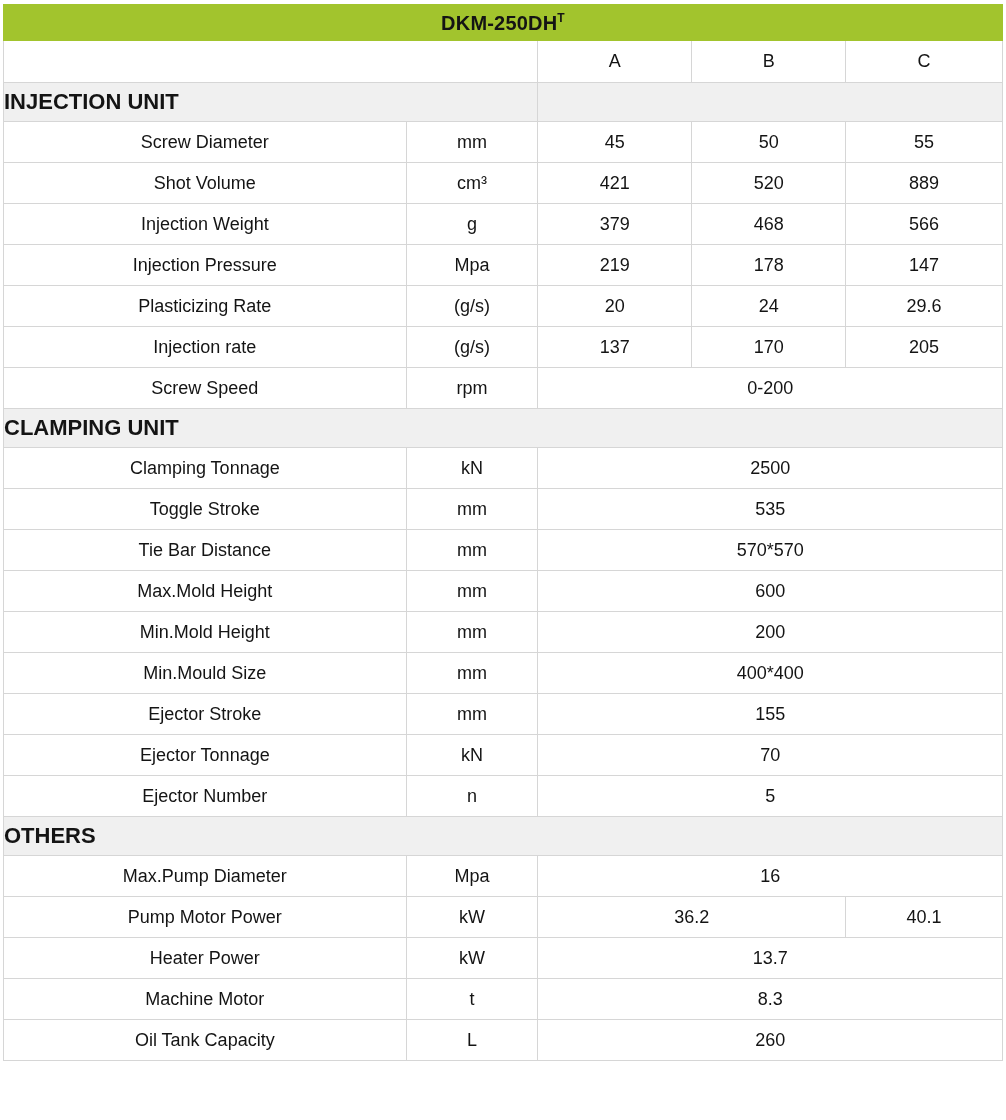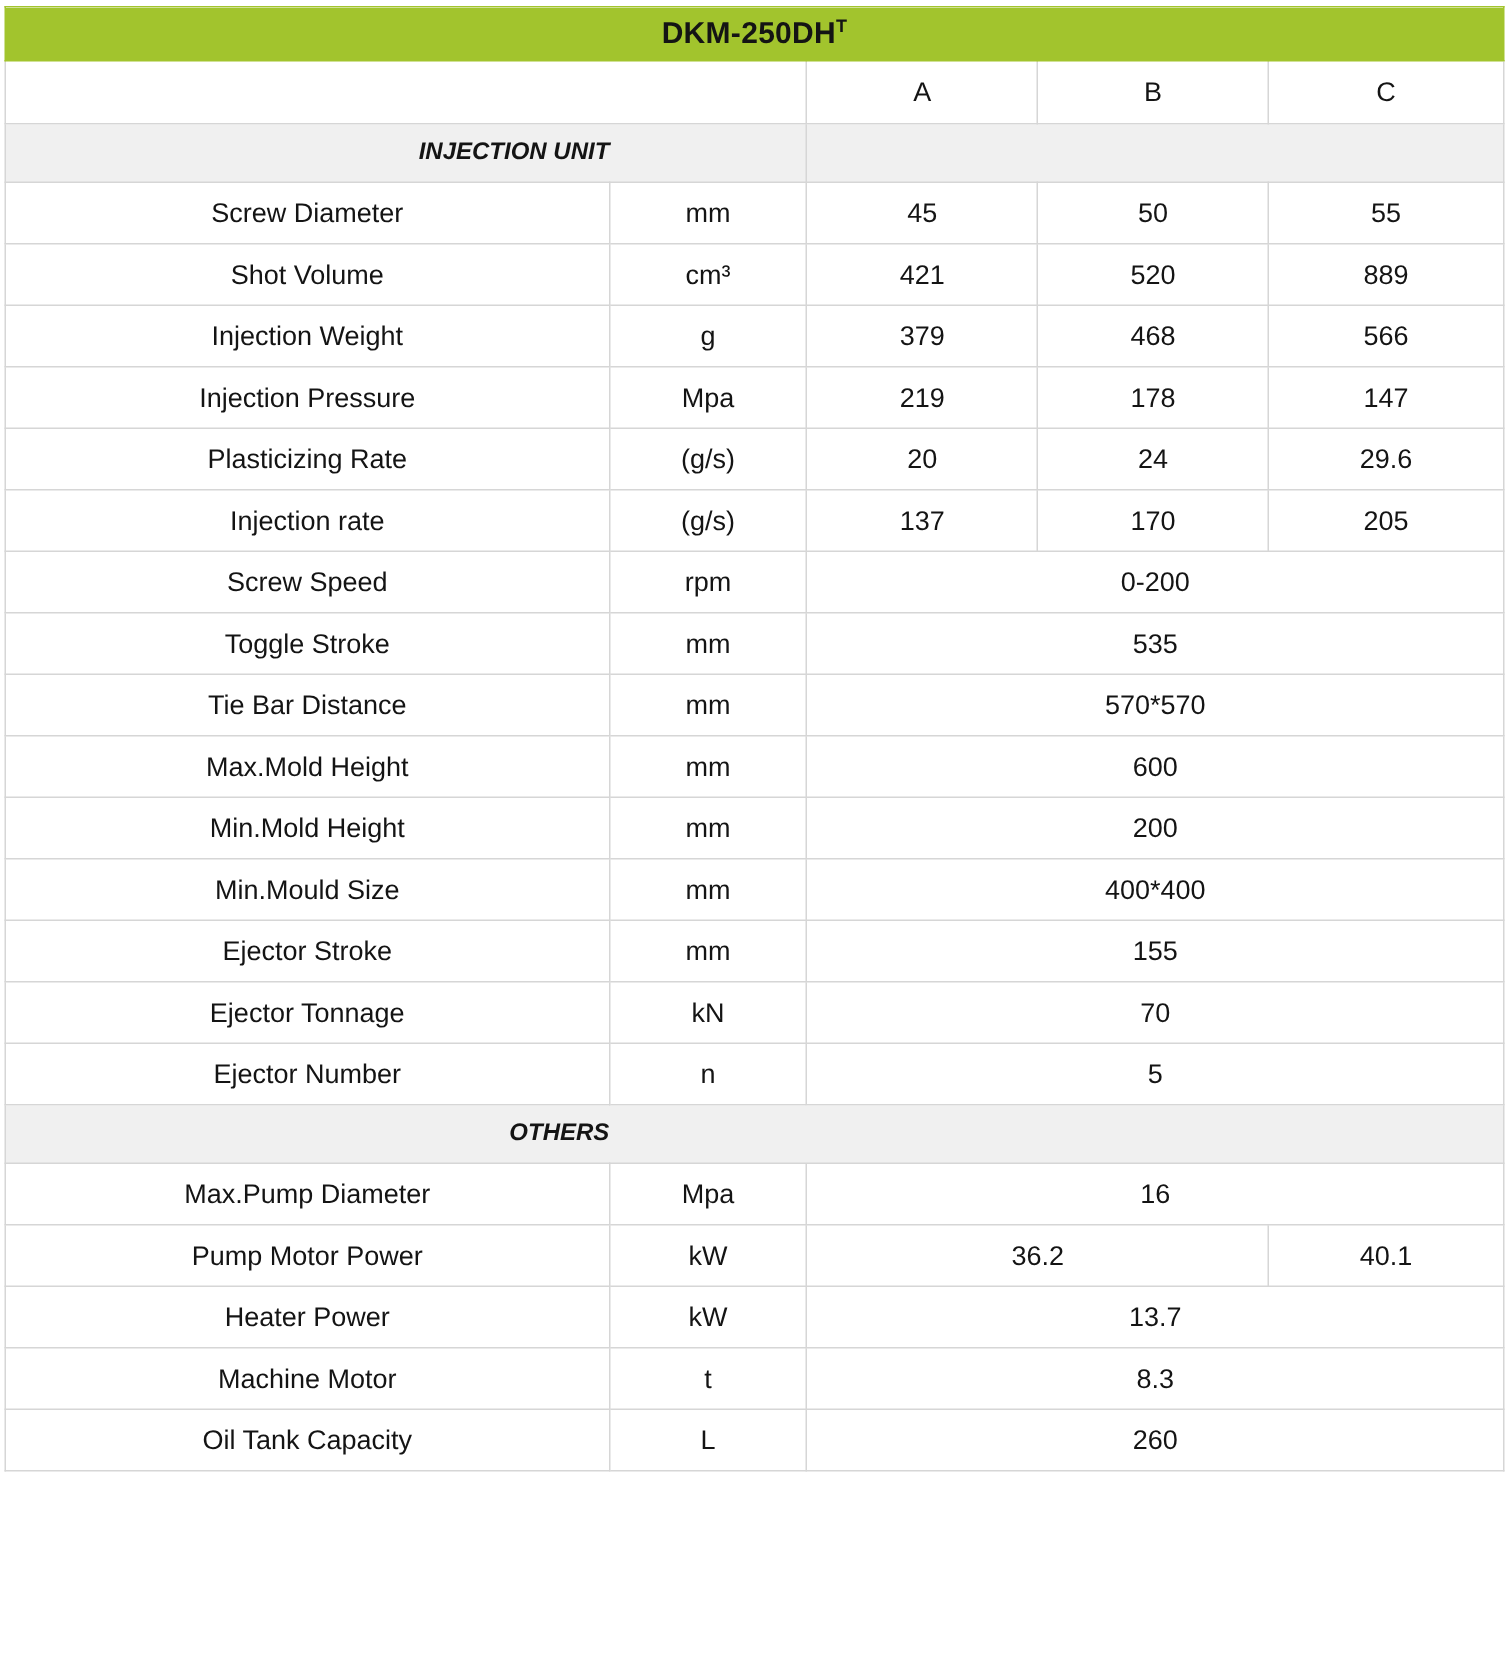--- a/index.html
+++ b/index.html
@@ -46,24 +46,23 @@
   tr.section-row td{
     background:var(--section-bg);
     height:38px;
     border-left-color:var(--border);
     border-right-color:var(--border);
   }
   tr.section-row.seamless td.sec-left{border-right-color:var(--section-bg);}
   tr.section-row.seamless td.sec-right{border-left-color:var(--section-bg);}
   .section-label{
     width:75.4%;              
-    text-align:right;
+    text-align:left;
     font-weight:700;
-    font-size:16px;
-    font-style:italic;
+    font-size:22px;
   }
   
   tr.data-row td{height:40px;background:#ffffff;}
   td.label-cell{}
   td.unit-cell{}
   td.value-cell{}
 </style>
 </head>
 <body>
 
@@ -134,20 +133,31 @@
           <td class="unit-cell">(g/s)</td>
           <td class="value-cell" colspan="1">137</td>
           <td class="value-cell" colspan="1">170</td>
           <td class="value-cell" colspan="1">205</td>
         </tr>
         <tr class="data-row">
           <td class="label-cell">Screw Speed</td>
           <td class="unit-cell">rpm</td>
           <td class="value-cell" colspan="3">0-200</td>
         </tr>
+        <tr class="section-row seamless">
+          <td colspan="2" class="sec-left">
+            <div class="section-label">CLAMPING UNIT</div>
+          </td>
+          <td colspan="3" class="sec-right"></td>
+        </tr>
+        <tr class="data-row">
+          <td class="label-cell">Clamping Tonnage</td>
+          <td class="unit-cell">kN</td>
+          <td class="value-cell" colspan="3">2500</td>
+        </tr>
         <tr class="data-row">
           <td class="label-cell">Toggle Stroke</td>
           <td class="unit-cell">mm</td>
           <td class="value-cell" colspan="3">535</td>
         </tr>
         <tr class="data-row">
           <td class="label-cell">Tie Bar Distance</td>
           <td class="unit-cell">mm</td>
           <td class="value-cell" colspan="3">570*570</td>
         </tr>

